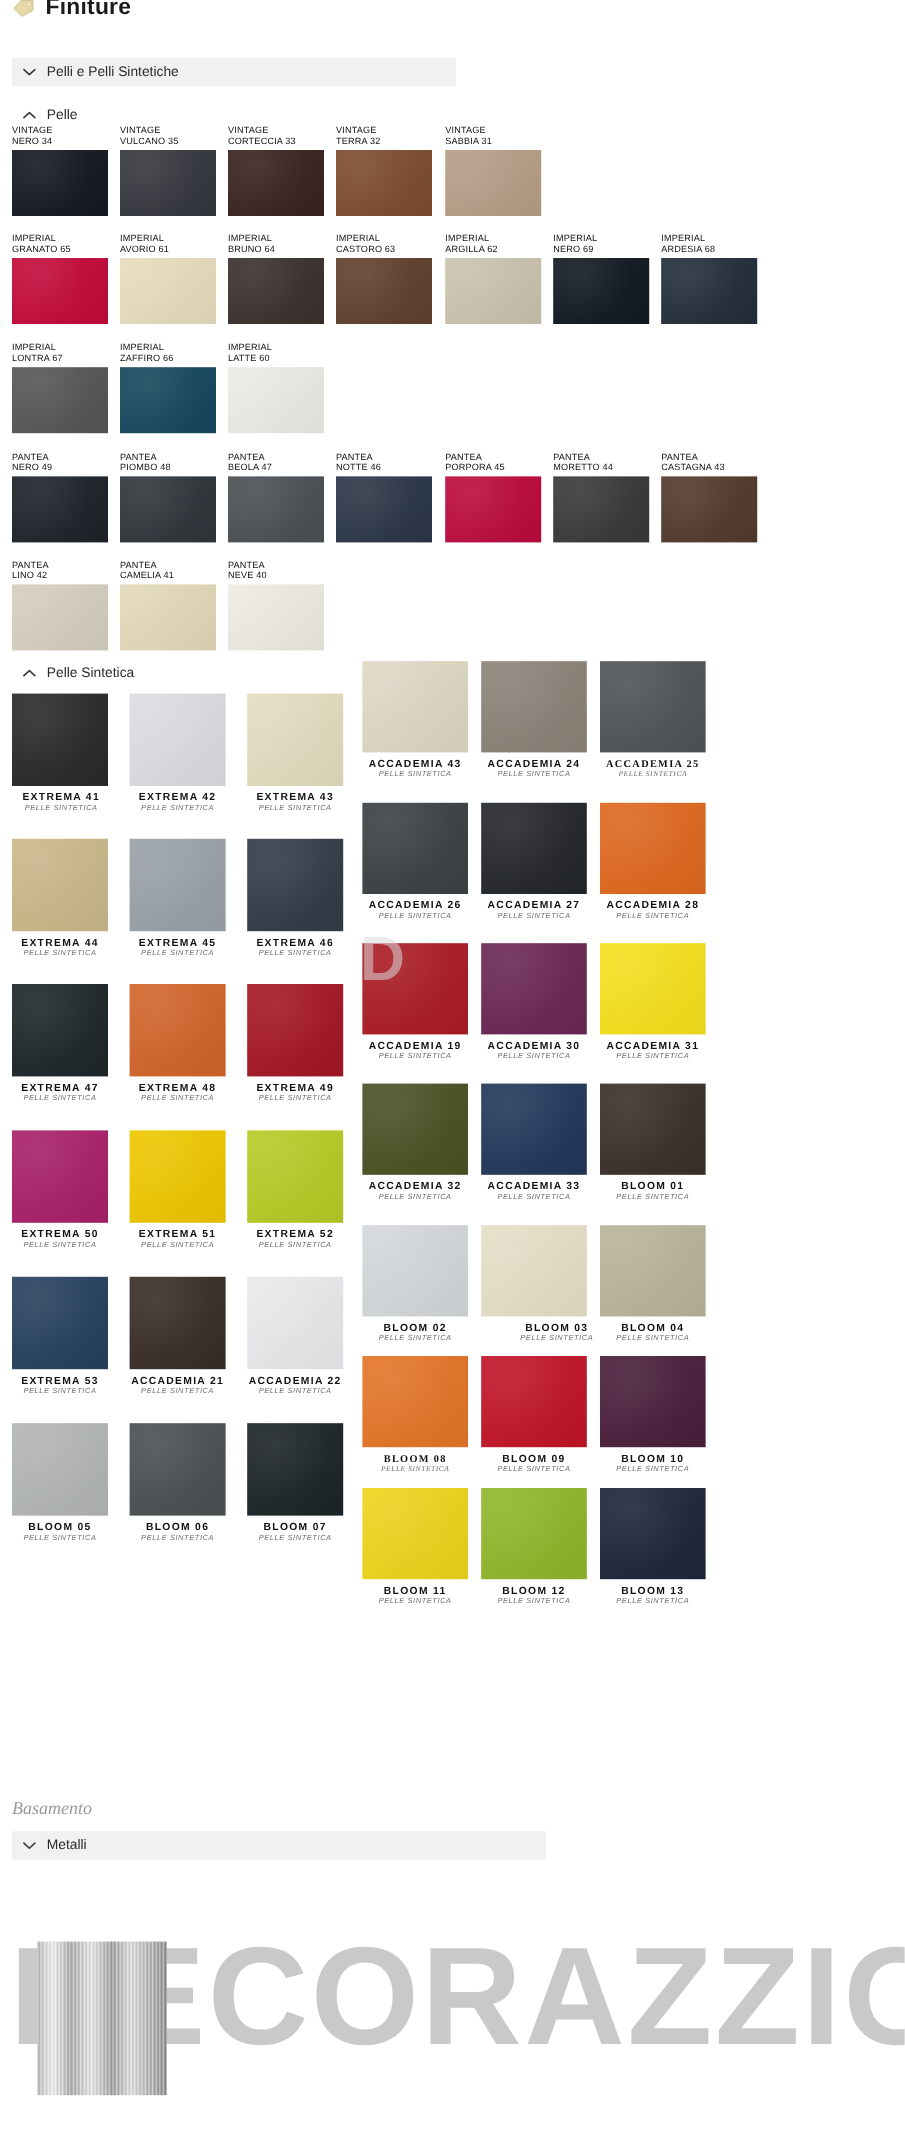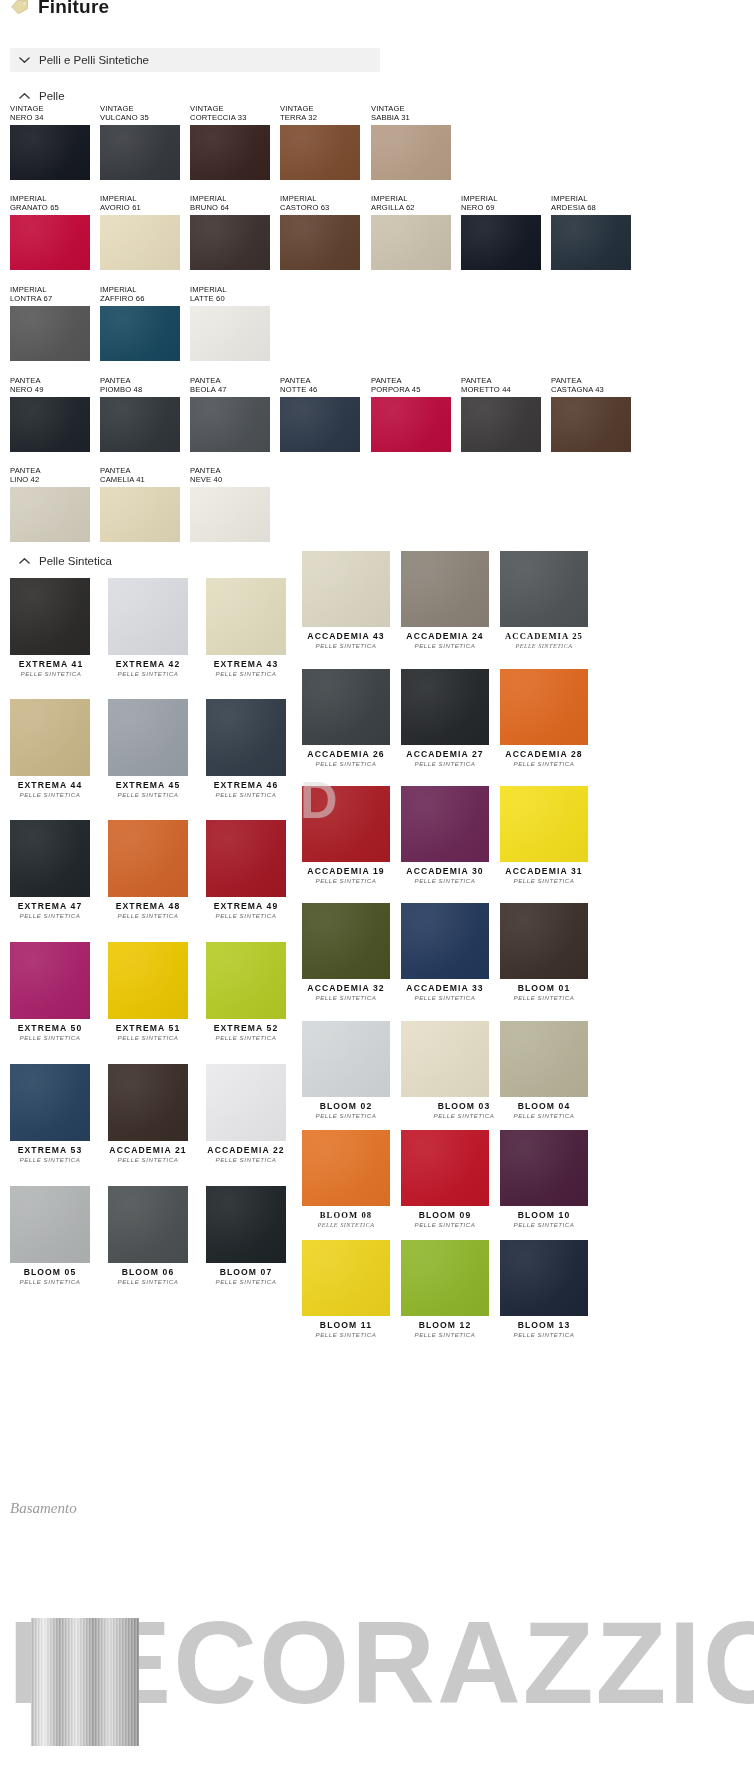--- a/index.html
+++ b/index.html
@@ -578,20 +578,28 @@
       <div class="lbl-below" style="left: 500px; top: 1320px; width: 88px;">
         <span class="nm">BLOOM 13</span>
         <span class="sub">PELLE SINTETICA</span>
       </div>
     </div>
 
   <div class="watermark wm-small">D</div>
 
   <div style="position:absolute; left:0; top:1500px; width:754px;">
     <div class="section-label">Basamento</div>
+    <div class="accordion-bar wide" style="margin-top:9px">
+      <span>
+        <svg class="chev" viewBox="0 0 12 8">
+            <path d="M1 1.8 L6 6.4 L11 1.8" fill="none" stroke="#3c3c3c" stroke-width="1.5" stroke-linecap="round" stroke-linejoin="round"></path>
+          </svg>
+      </span>
+      <span>Metalli</span>
+    </div>
   </div>
 
   <div class="watermark wm-big">DECORAZZIO</div>
 
   <div id="metal-grid">
       <div class="sw" title="ACCIAIO SPAZZOLATO" style="left: 31px; top: 1618px; width: 108px; height: 128px;">
         <span class="chip metal-chip"></span>
       </div>
       <div class="lbl-below metal" style="left: 5px; top: 1752px; width: 160px; margin-top: 48px;">
         <span class="nm">ACCIAIO SPAZZOLATO</span>

